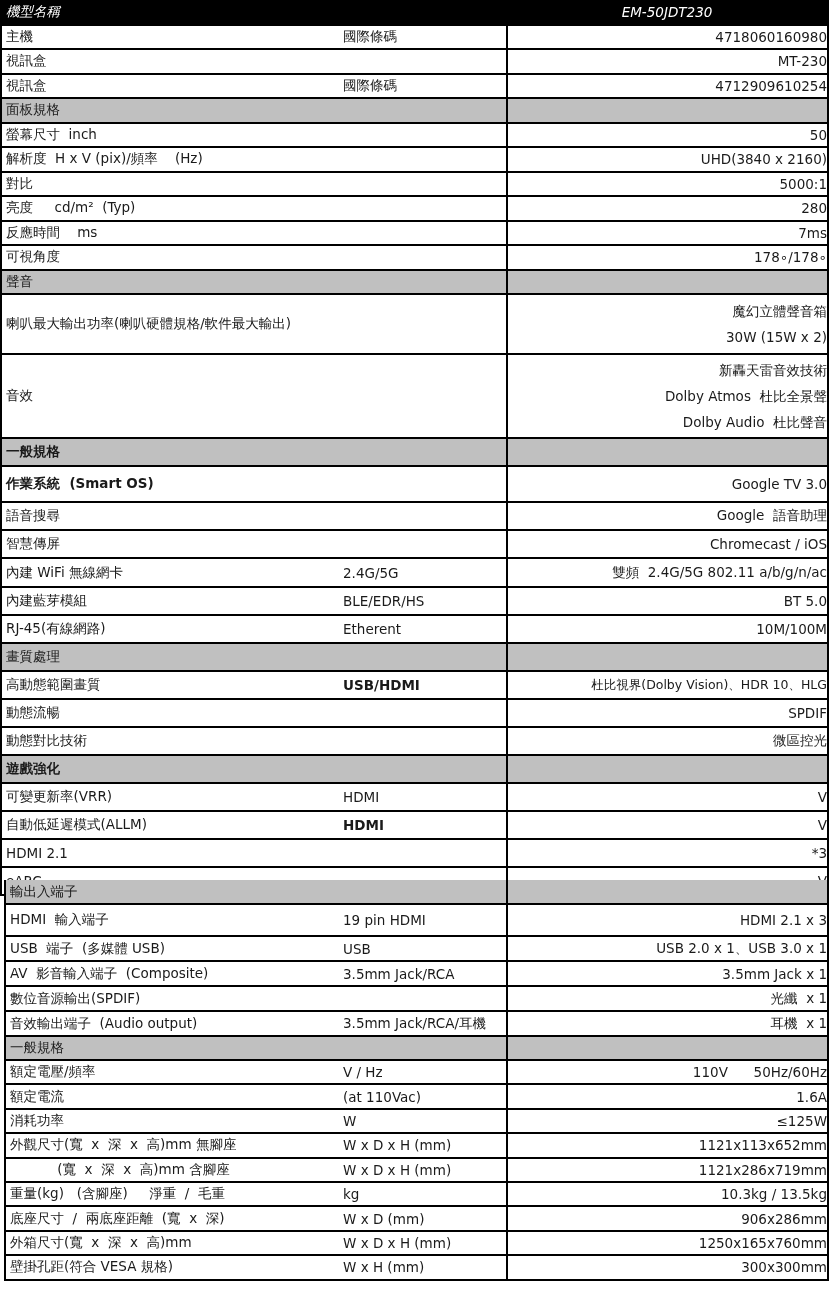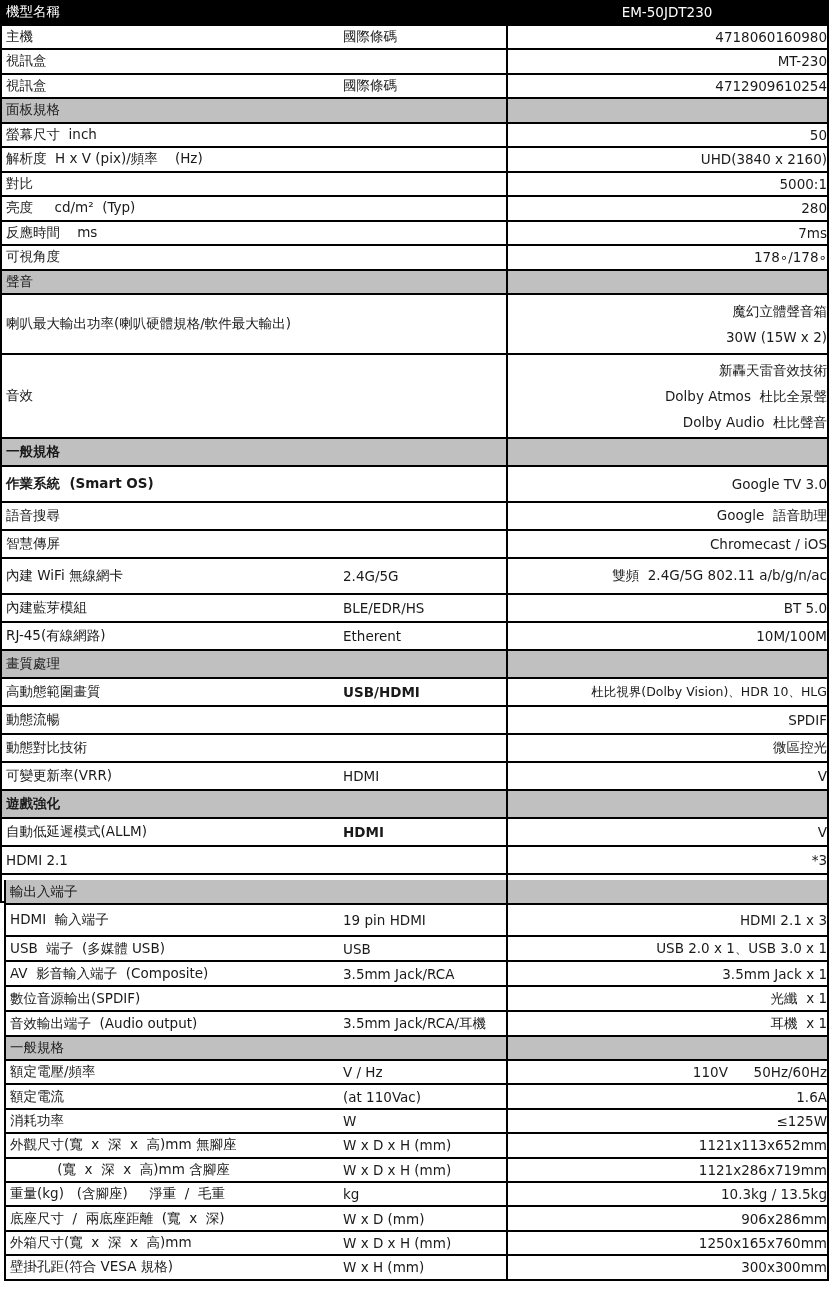--- a/index.html
+++ b/index.html
@@ -8,21 +8,21 @@
   .tbl { position: absolute; border-collapse: collapse; table-layout: fixed; }
   .tbl td { padding: 0 0 0 4px; font-size: 13.5px; white-space: nowrap; overflow: hidden; vertical-align: middle; }
   #tbl1 { left: 0; top: 0; width: 829px; border-left: 2px solid #000; border-right: 2px solid #000; }
   #tbl2 { left: 4px; top: 880px; width: 825px; border-left: 2px solid #000; border-right: 2px solid #000; border-bottom: 2px solid #000; }
   .c1 { width: 338px; }
   .c2 { width: 168px; }
   #tbl2 .c1 { width: 334px; }
   #tbl2 .c2 { width: 168px; }
   .row td { border-bottom: 2px solid #000; }
   .row td.val { border-left: 2px solid #000; text-align: right; padding: 0; }
-  .hdr td { background: #000; color: #fff; font-weight: normal; }
+  .hdr td { background: #000; color: #fff; font-weight: normal; font-style: italic; }
   .hdr td.val { text-align: center; padding-left: 0; border-left: none; }
   .sec td { background: #c0c0c0; }
   .sec td.val { border-left: 2px solid #000; }
   .bold { font-weight: bold; }
   .ml { line-height: 26px; padding: 2px 0 !important; }
   .ml div { height: 26px; }
   #tbl1 tr { height: 24.5px; }
   #tbl2 tr { height: 24.4px; }
   .tall2 { height: 60px !important; }
   .tall3 { height: 82px !important; }
@@ -124,21 +124,21 @@
     <tr class="row" style="height:28px">
       <td>語音搜尋</td>
       <td></td>
       <td class="val" style="white-space:pre">Google  語音助理</td>
     </tr>
     <tr class="row" style="height:28px">
       <td>智慧傳屏</td>
       <td></td>
       <td class="val">Chromecast / iOS</td>
     </tr>
-    <tr class="row" style="height:36px">
+    <tr class="row" style="height:29px">
       <td>內建 WiFi 無線網卡</td>
       <td>2.4G/5G</td>
       <td class="val" style="white-space:pre">雙頻  2.4G/5G 802.11 a/b/g/n/ac</td>
     </tr>
     <tr class="row" style="height:28px">
       <td>內建藍芽模組</td>
       <td>BLE/EDR/HS</td>
       <td class="val">BT 5.0</td>
     </tr>
     <tr class="row" style="height:28px">
@@ -160,28 +160,28 @@
       <td>動態流暢</td>
       <td></td>
       <td class="val">SPDIF</td>
     </tr>
     <tr class="row" style="height:28px">
       <td>動態對比技術</td>
       <td></td>
       <td class="val">微區控光</td>
     </tr>
 
+    <tr class="row sec" style="height:28px">
+      <td colspan="2" class="bold">遊戲強化</td>
+      <td class="val"></td>
+    </tr>
     <tr class="row" style="height:28px">
       <td>可變更新率(VRR)</td>
       <td>HDMI</td>
       <td class="val">V</td>
-    </tr>
-    <tr class="row sec" style="height:28px">
-      <td colspan="2" class="bold">遊戲強化</td>
-      <td class="val"></td>
     </tr>
     <tr class="row" style="height:28px">
       <td>自動低延遲模式(ALLM)</td>
       <td class="bold">HDMI</td>
       <td class="val">V</td>
     </tr>
     <tr class="row" style="height:28px">
       <td>HDMI 2.1</td>
       <td></td>
       <td class="val">*3</td>

